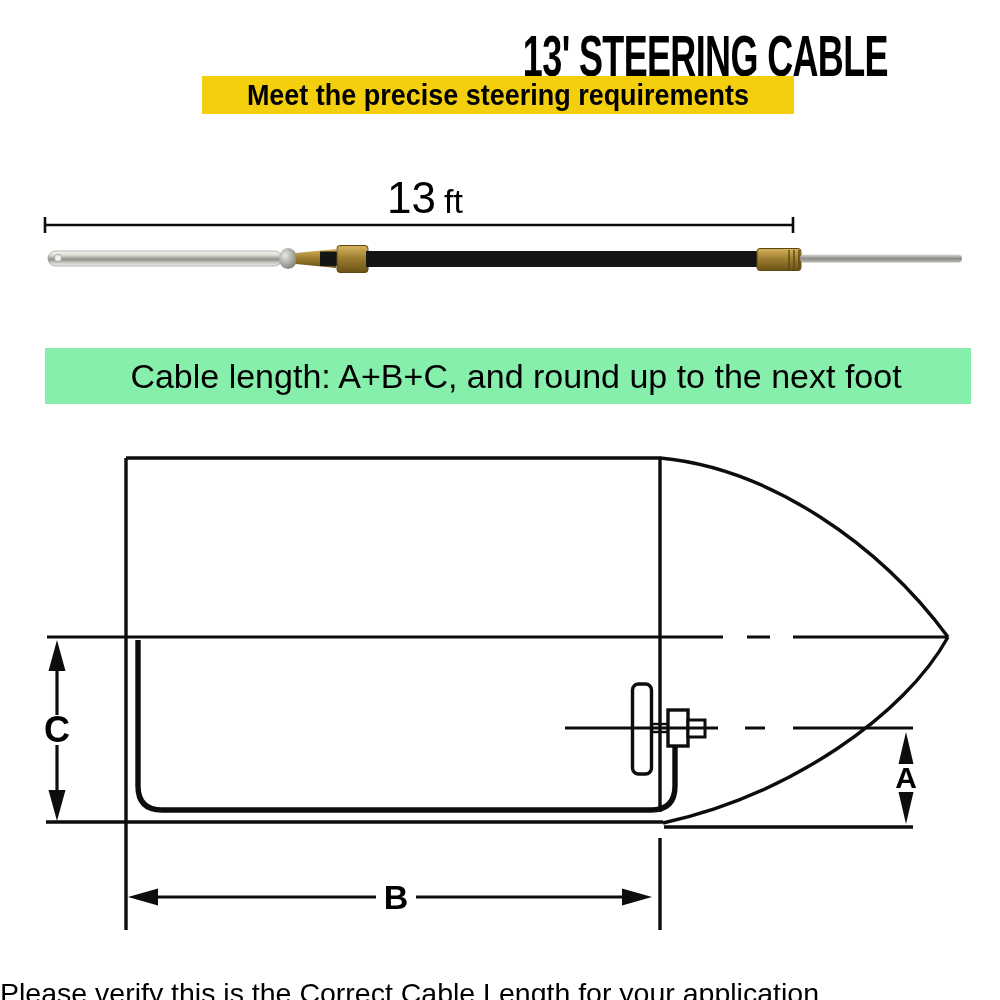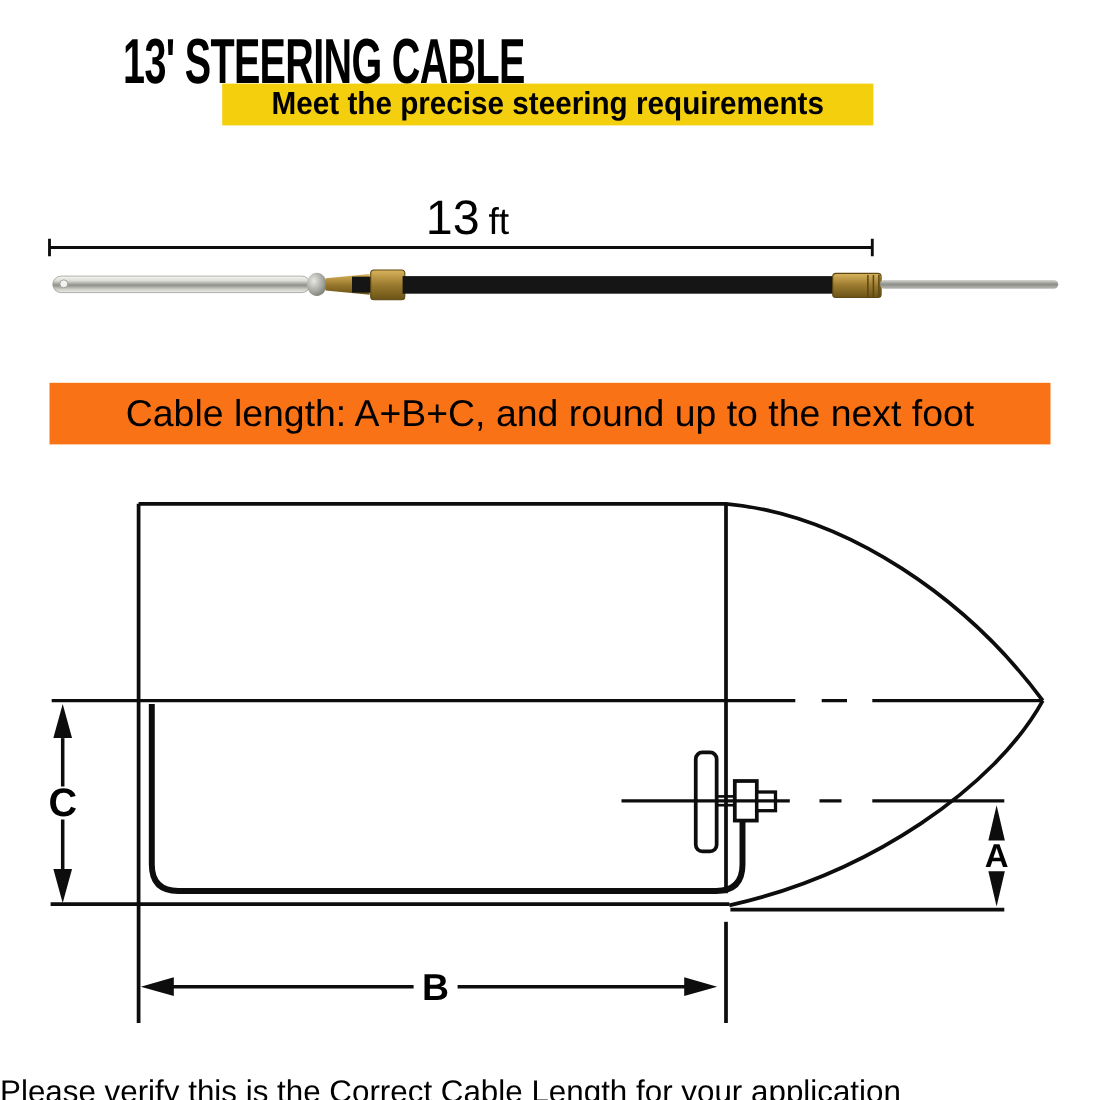--- a/index.html
+++ b/index.html
@@ -1,31 +1,31 @@
 <!DOCTYPE html>
 <html><head>
 <meta charset="utf-8">
 <style>
   html,body{margin:0;padding:0;background:#ffffff;}
   #stage{position:relative;width:1000px;height:1000px;background:#ffffff;overflow:hidden;
          font-family:"Liberation Sans", sans-serif;color:#000;}
 
-  .title{position:absolute;top:22px;left:0;width:1000px;text-align:left;}
+  .title{position:absolute;top:22px;left:0;width:1000px;text-align:right;}
   .title span{display:inline-block;font-size:58px;font-weight:700;letter-spacing:-1px;
               transform:scaleX(0.62);transform-origin:center;white-space:nowrap;}
 
   .yellow-banner{position:absolute;top:76px;left:202px;width:592px;height:38px;
                  background:#F4CF0D;display:flex;align-items:center;justify-content:center;}
   .yellow-banner span{display:inline-block;font-size:29px;font-weight:700;
                       transform:scaleX(0.93);transform-origin:center;white-space:nowrap;}
 
   .cable-svg{position:absolute;top:165px;left:0;}
 
   .gray-banner{position:absolute;top:348px;left:45px;width:910px;height:56px;
-               background:#f97316;display:flex;align-items:center;justify-content:center;}
+               background:#86efac;display:flex;align-items:center;justify-content:center;padding-left:16px;}
   .gray-banner span{font-size:34px;font-weight:400;white-space:nowrap;}
 
   .boat-svg{position:absolute;top:428px;left:0;}
 
   .footer{position:absolute;top:938px;left:0;width:964px;text-align:left;margin-top:39px;}
   .footer span{font-size:28.5px;font-weight:400;white-space:nowrap;}
 
   svg text{font-family:"Liberation Sans", sans-serif;}
 </style>
 </head>

